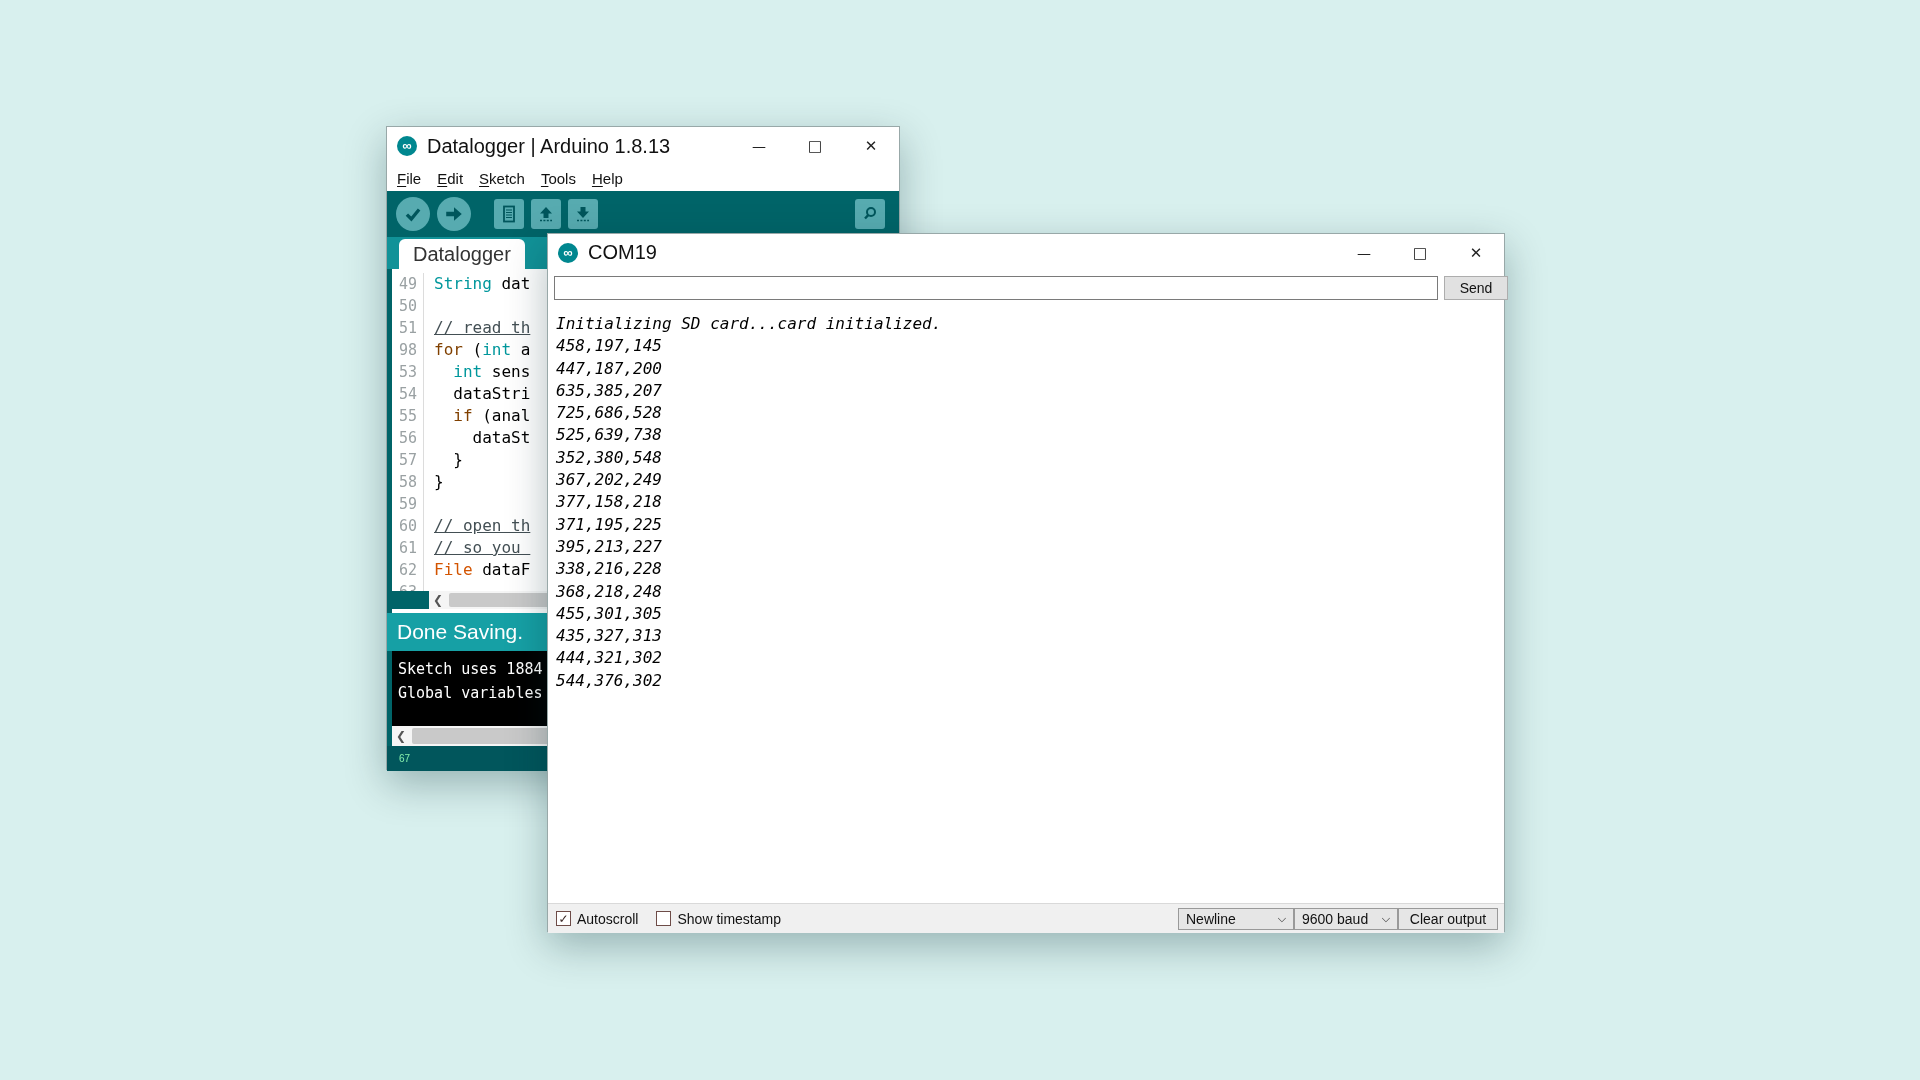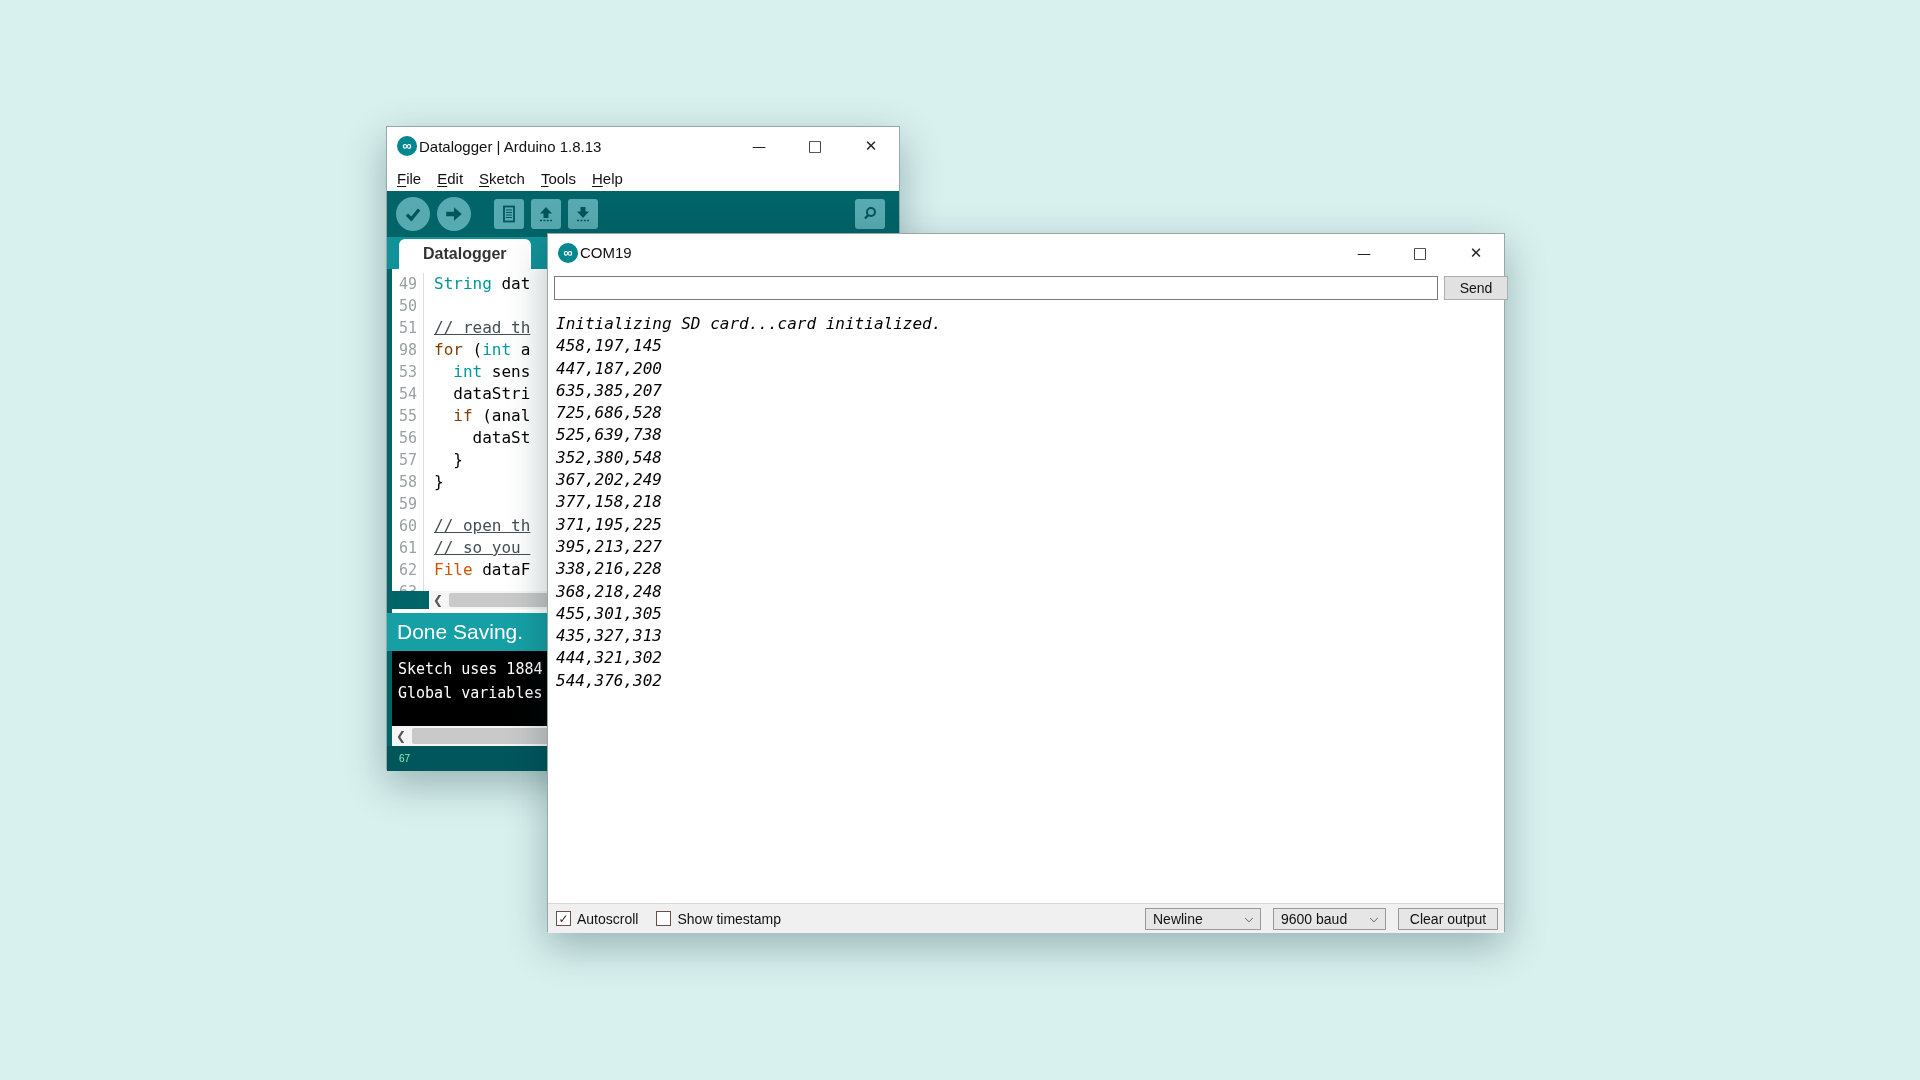--- a/index.html
+++ b/index.html
@@ -4,21 +4,21 @@
 <style>
   * { margin:0; padding:0; box-sizing:border-box; }
   html,body { width:1920px; height:1080px; overflow:hidden; }
   body { background:var(--background,#d8f0ee); font-family:"Liberation Sans",sans-serif; position:relative; }
 
   
   .win { position:absolute; border:1px solid #98a8a8; box-shadow:0 14px 38px rgba(0,40,45,.30); }
   .titlebar { background:#fff; display:flex; align-items:center; }
   .app-icon { width:20px; height:20px; border-radius:50%; background:var(--accent-teal,#00878f);
               color:#fff; font-size:13px; line-height:20px; text-align:center; font-weight:bold; flex:0 0 20px; }
-  .win-title { font-size:15px; color:#111; margin-left:2px; white-space:nowrap; }
+  .win-title { font-size:20px; color:#111; margin-left:10px; white-space:nowrap; }
   .win-controls { margin-left:auto; display:flex; height:100%; }
   .win-btn { width:56px; height:100%; display:flex; align-items:center; justify-content:center;
              font-size:14px; color:#222; font-family:"DejaVu Sans",sans-serif; }
   .win-btn.max { font-size:15px; }
   .win-btn.close { font-size:15px; }
 
   
   #arduino-win { left:386px; top:126px; width:514px; height:644px; background:var(--toolbar-teal,#006468); }
   #arduino-win .titlebar { height:38px; padding-left:10px; }
   .menubar { background:#fff; height:26px; display:flex; align-items:center; padding-left:10px; gap:16px; }
@@ -31,21 +31,21 @@
                  display:flex; align-items:center; justify-content:center; }
   .tool-square { width:30px; height:30px; border-radius:3px; background:var(--icon-chip,#57abb0);
                  display:flex; align-items:center; justify-content:center; }
   .tool-square.first { margin-left:16px; }
   .tool-right { position:absolute; right:14px; top:8px; }
   .g-stroke { stroke:var(--icon-glyph,#00565c); fill:none; }
   .g-fill { fill:var(--icon-glyph,#00565c); }
 
   .tabbar { height:32px; background:var(--tabbar-teal,#119298); display:flex; align-items:flex-end; padding-left:12px; }
   .tab { background:#fff; height:30px; min-width:96px; border-radius:6px 6px 0 0; display:flex;
-         align-items:center; justify-content:center; font-size:16px; color:#333; padding:0 24px;font-weight:bold; }
+         align-items:center; justify-content:center; font-size:20px; color:#333; padding:0 14px; }
 
   .editor { background:#fff; height:322px; margin-left:5px; overflow:hidden; padding-top:4px;
             font-family:"DejaVu Sans Mono","Liberation Mono",monospace; font-size:16px; }
   .code-line { display:flex; height:22px; line-height:22px; }
   .lnum { width:32px; text-align:right; padding-right:6px; color:#9aa1a3; border-right:1px solid #dcdcdc;
           flex:0 0 32px; font-size:15px; }
   .ltext { padding-left:10px; white-space:pre; color:#000; }
   .tok-plain { color:#000; }
   .tok-type { color:var(--code-type,#00979c); }
   .tok-keyword { color:var(--code-keyword,#804000); }
@@ -80,25 +80,25 @@
   .serial-output { height:596px; padding:6px 0 0 8px; overflow:hidden; background:#fff;
                    font-family:"DejaVu Sans Mono","Liberation Mono",monospace; font-size:16px; color:#000; }
   .serial-line { line-height:22.3px; white-space:pre;font-style:italic; }
 
   .serial-bottom { height:30px; background:#f0f0f0; border-top:1px solid #d9d9d9; display:flex;
                    align-items:center; padding:0 6px 0 8px; }
   .chk-group { display:flex; align-items:center; margin-right:18px; }
   .chk-box { width:15px; height:15px; background:#fff; border:1px solid #6e4c48; display:flex;
              align-items:center; justify-content:center; font-size:12px; color:#3c2a28; }
   .chk-label { font-size:14px; color:#111; margin-left:6px; }
-  .right-controls { margin-left:auto; display:flex; align-items:center; gap:12px; }
+  .right-controls { margin-left:auto; display:flex; align-items:center; }
   .dd { height:22px; background:#e6e6e6; border:1px solid #999; display:flex; align-items:center;
         font-size:14px; color:#111; padding-left:7px; position:relative; }
   .dd-line-ending { width:116px; }
-  .dd-baud { width:113px; }
+  .dd-baud { width:104px; }
   .dd-chevron { margin-left:auto; padding-right:7px; color:#444; font-size:11px; }
   .clear-btn { width:100px; height:22px; background:#e6e6e6; border:1px solid #999; font-size:14px;
                color:#111; text-align:center; line-height:20px; }
 </style>
 </head>
 <body>
 
 <div class="win" id="arduino-win">
 
   <div class="titlebar">

